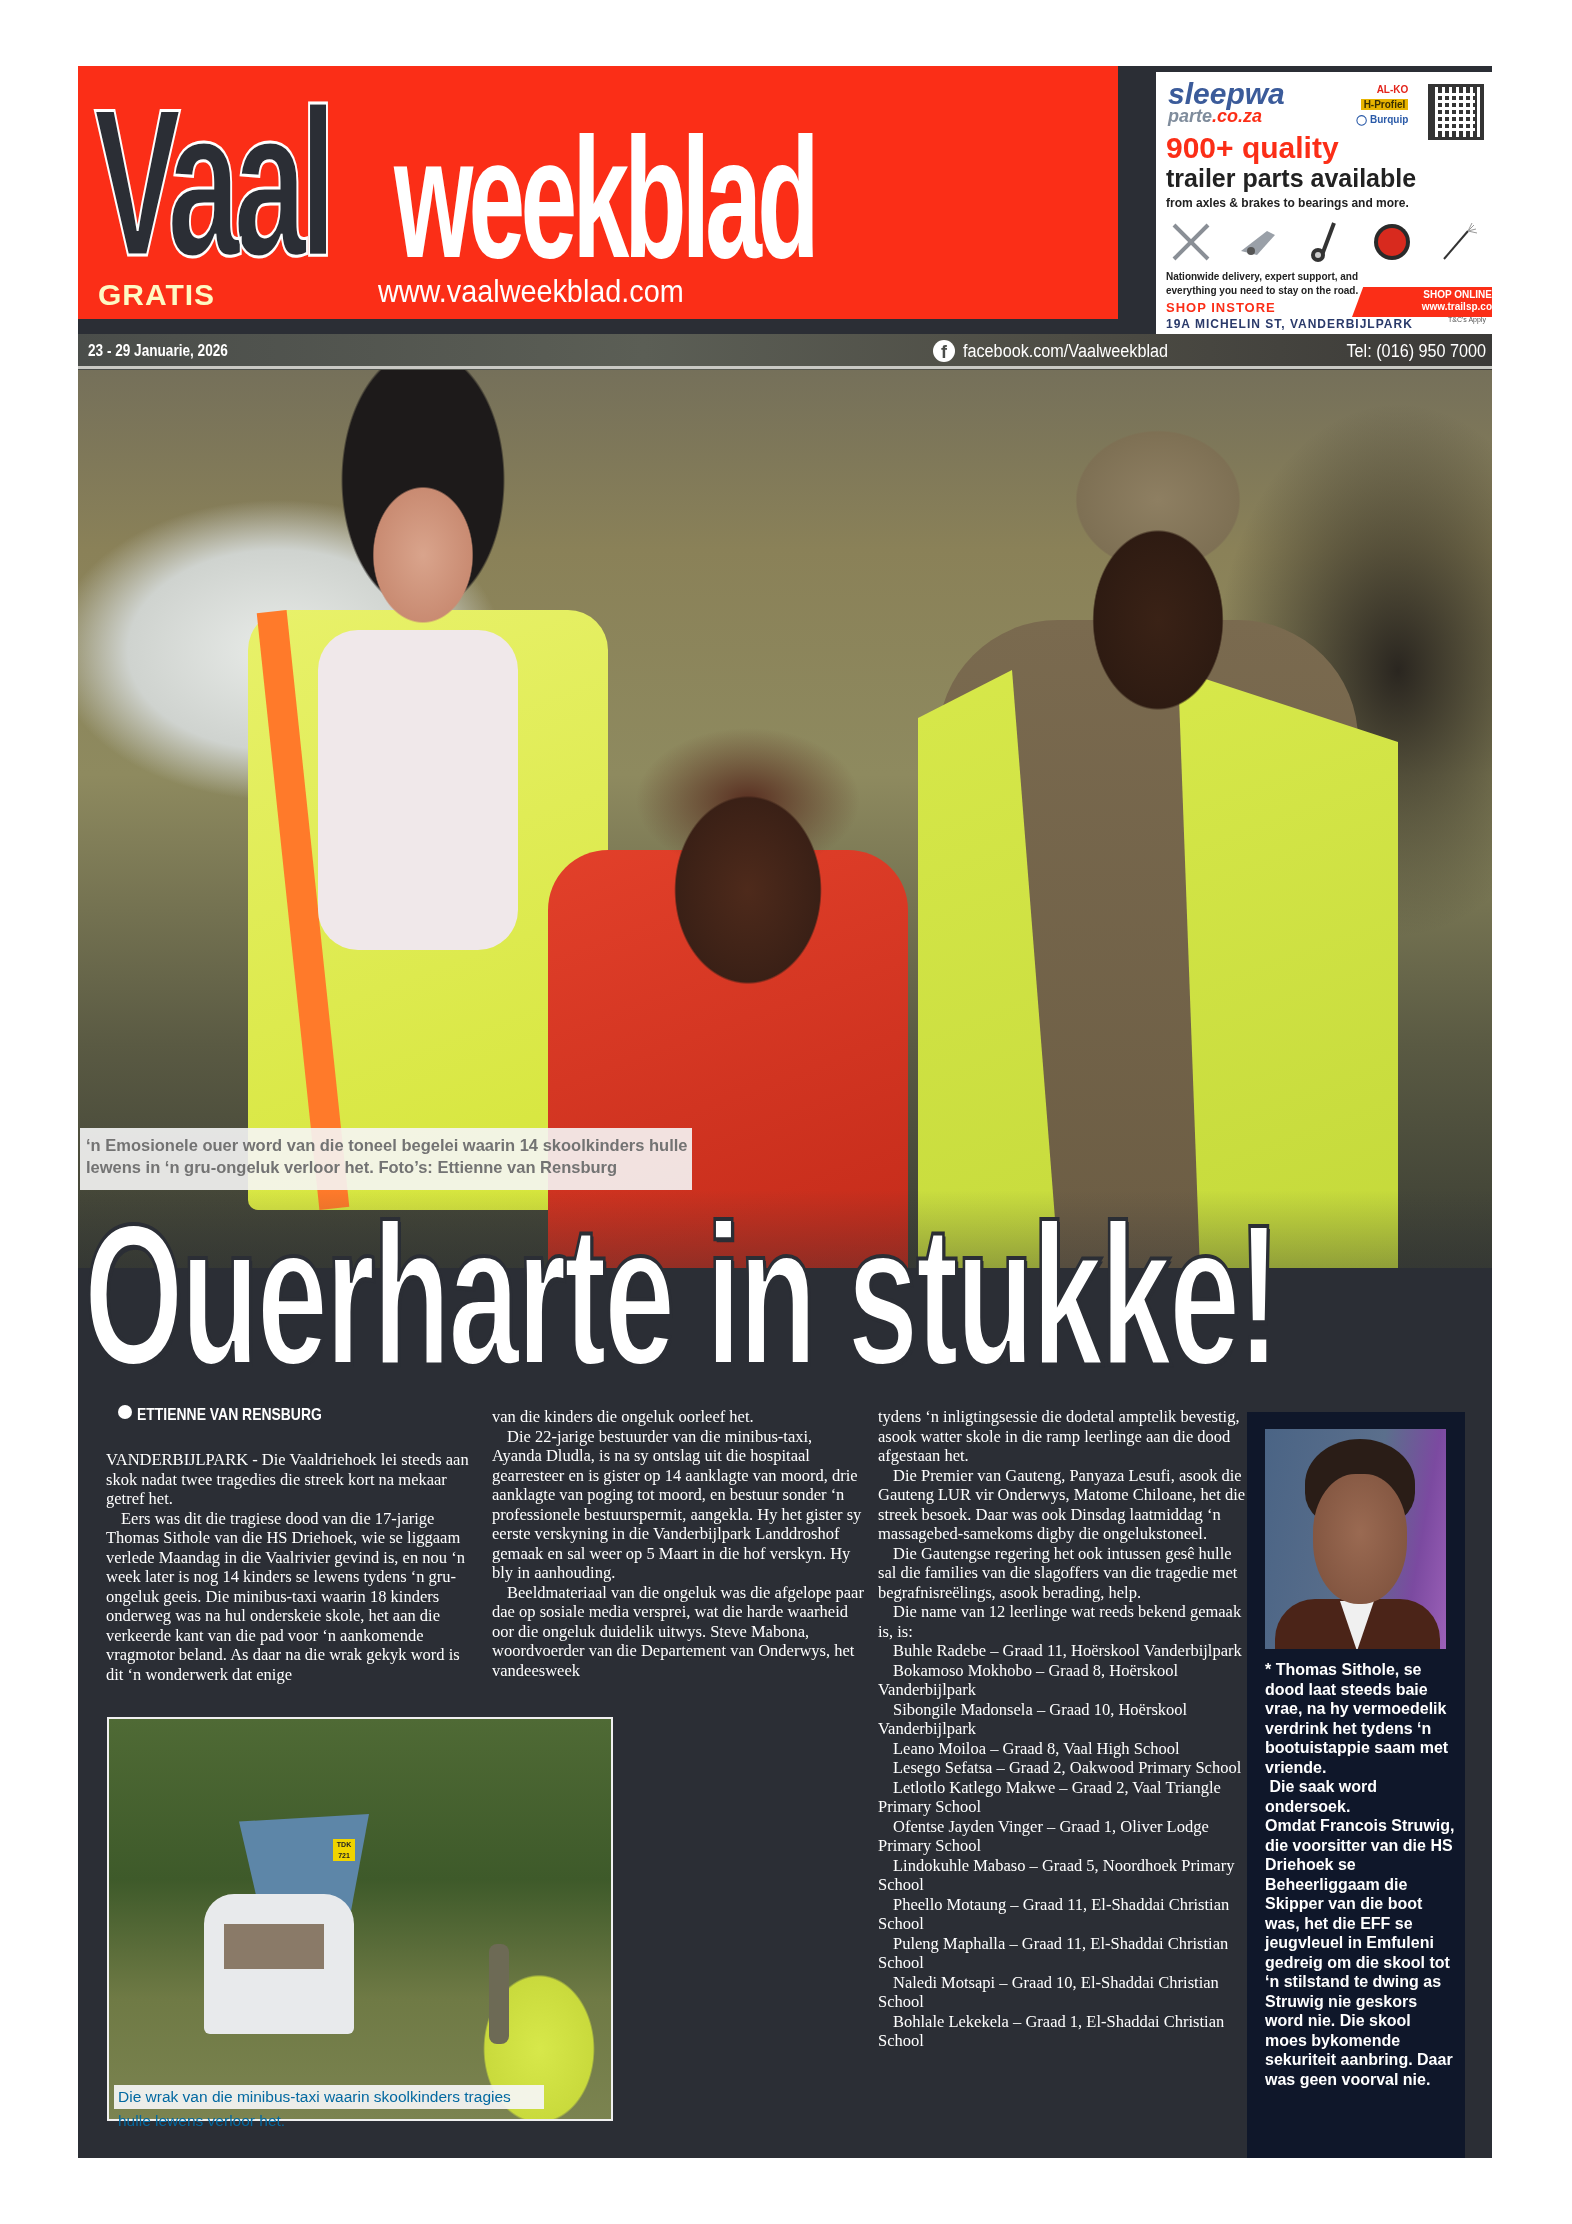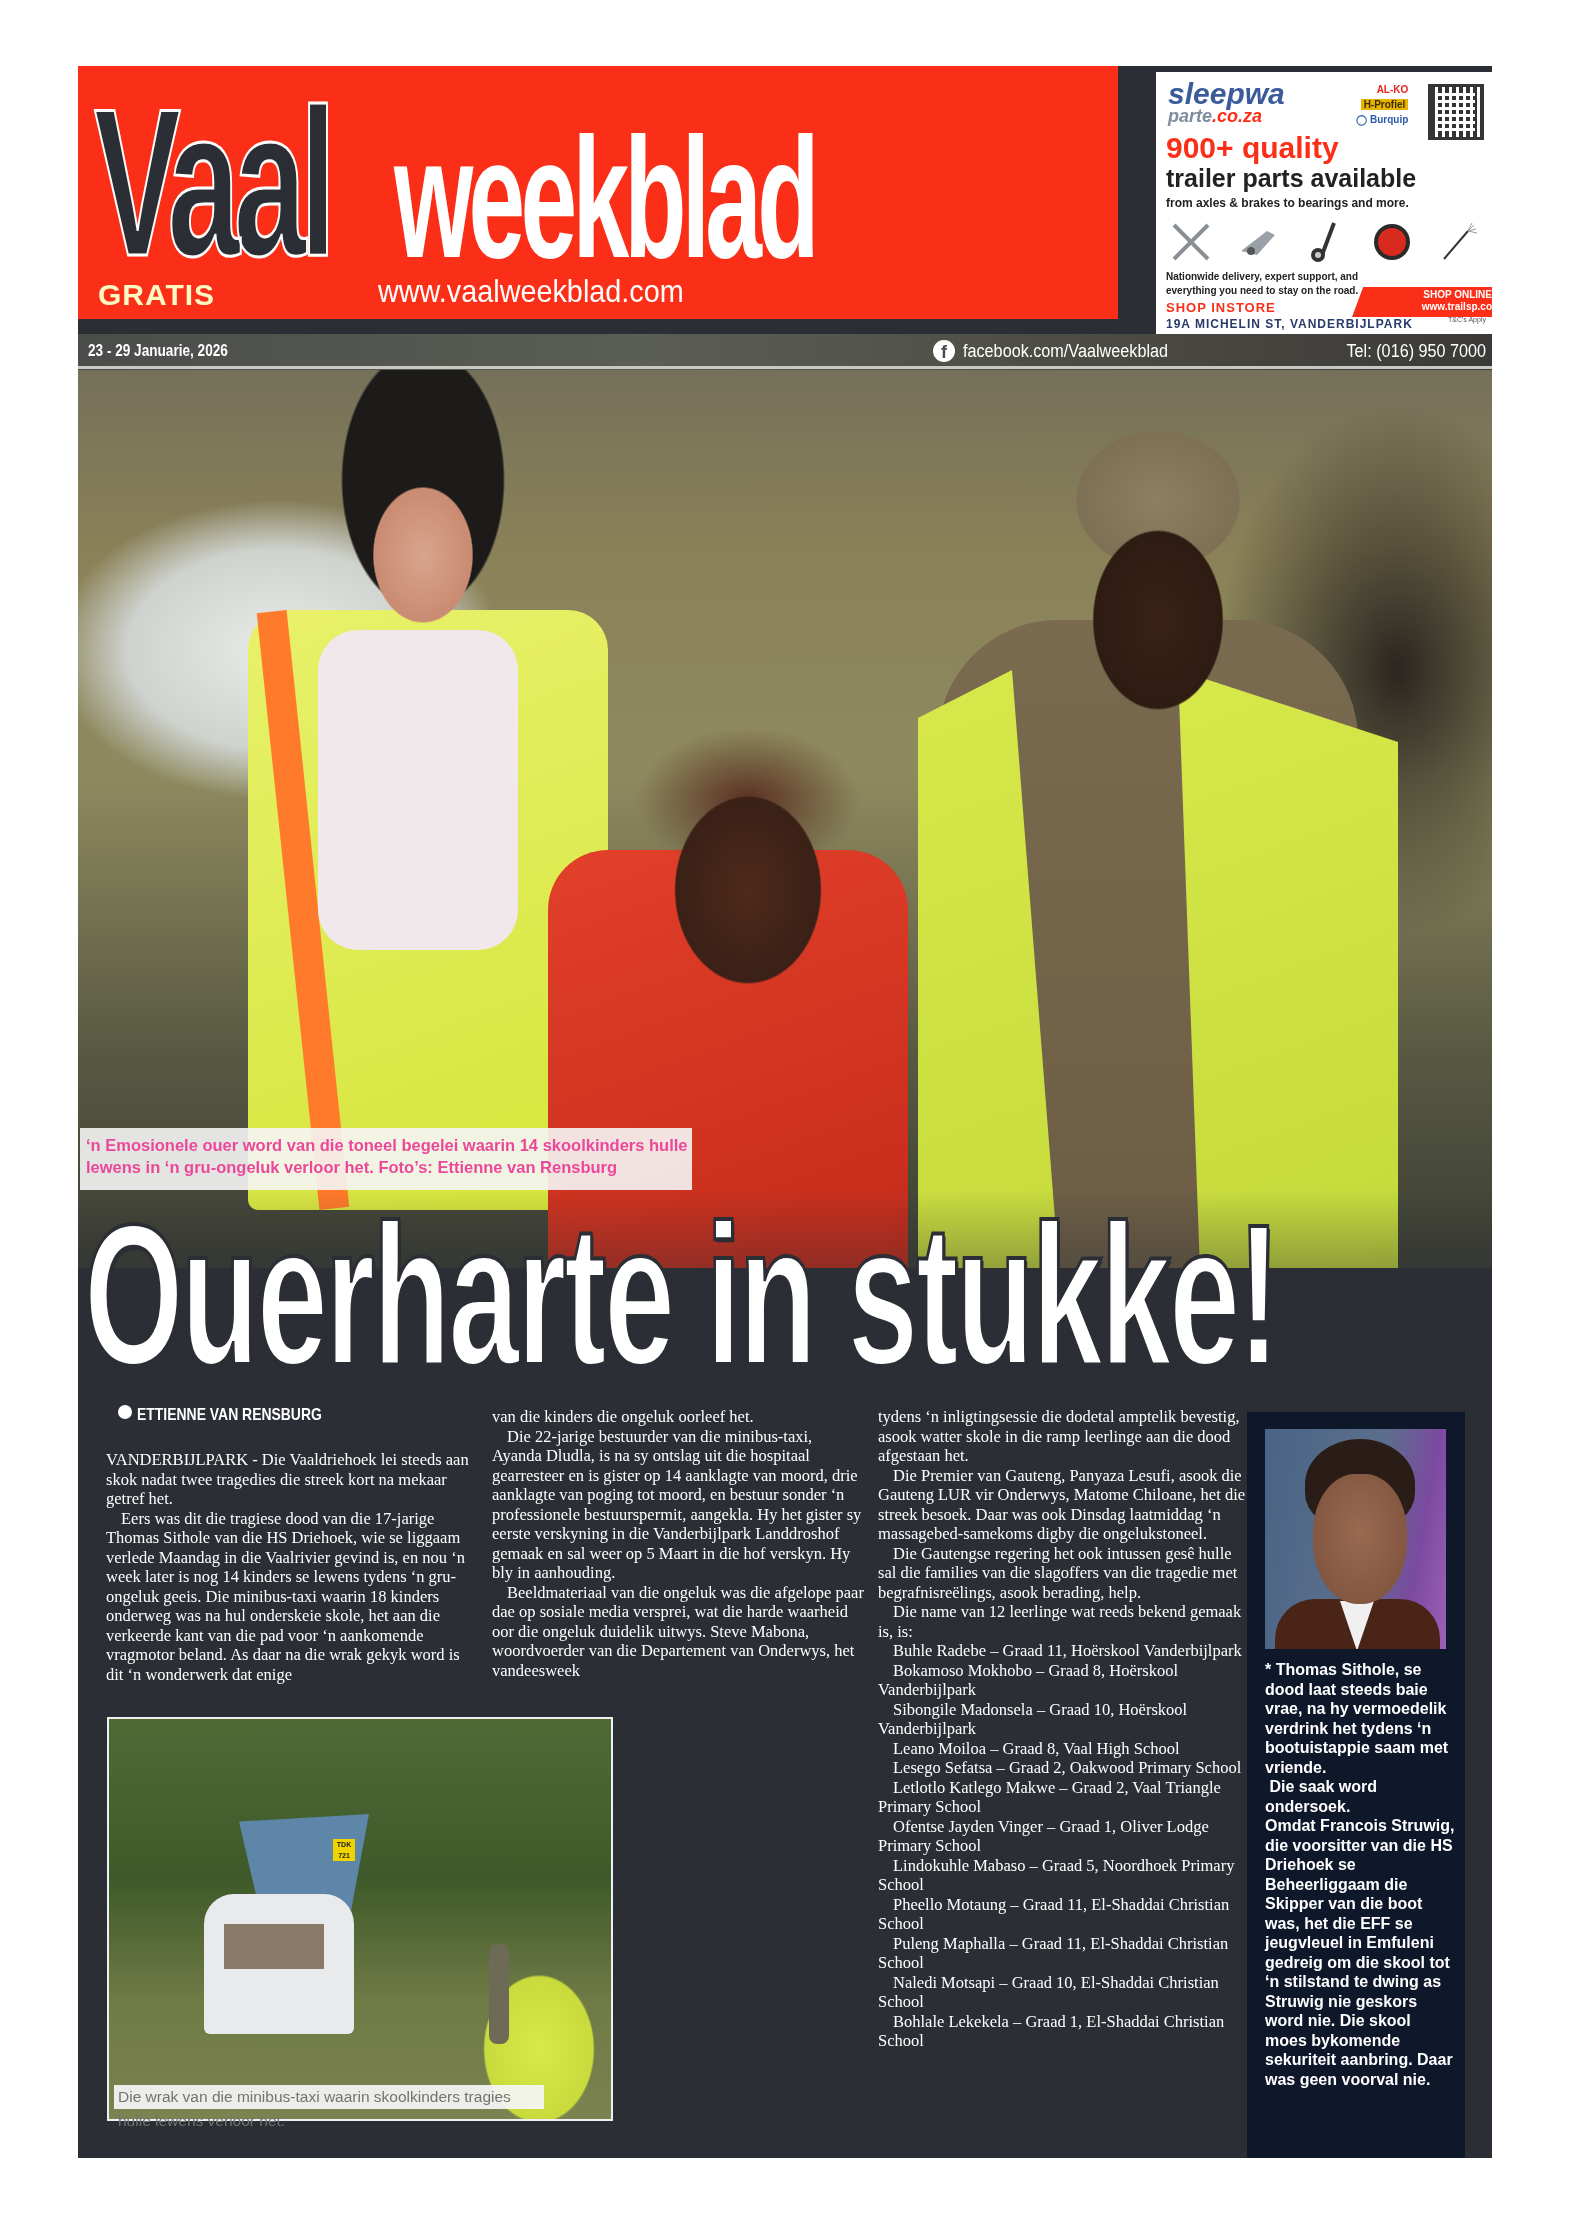--- a/index.html
+++ b/index.html
@@ -53,21 +53,21 @@
   .fig-woman-left-vest::before{content:"";position:absolute;left:40px;top:0;width:30px;height:600px;background:#ff7a2a;transform:rotate(-6deg);}
   .fig-woman-left-vest::after{content:"";position:absolute;left:70px;top:20px;width:200px;height:320px;background:#f0e8ea;border-radius:40px;}
   .fig-woman-left-head{left:255px;top:-10px;width:180px;height:310px;background:radial-gradient(ellipse 70px 95px at 90px 195px,#d9a48c 0%,#c98b72 70%,transparent 72%),radial-gradient(ellipse 100px 160px at 90px 120px,#1d1a1a 0%,#1d1a1a 80%,transparent 82%);}
   .fig-center{left:520px;top:300px;width:290px;height:600px;background:radial-gradient(ellipse 90px 115px at 150px 220px,#4e2a1b 0%,#3a2016 80%,transparent 82%),radial-gradient(ellipse 140px 90px at 150px 130px,#5a3022 0%,transparent 80%);}
   .fig-center-dress{left:470px;top:480px;width:360px;height:420px;background:linear-gradient(160deg,#e2402a,#c42b1a);border-radius:60px 60px 0 0;}
   .fig-right-body{left:860px;top:250px;width:420px;height:650px;background:linear-gradient(180deg,#7a6a4f 0%,#6c5d44 100%);border-radius:120px 120px 0 0;}
   .fig-right-vest{left:840px;top:300px;width:470px;height:600px;background:linear-gradient(160deg,#d7e84a,#c4d93a);clip-path:polygon(0 8%,20% 0,30% 100%,0 100%);}
   .fig-right-vest2{left:1100px;top:300px;width:220px;height:600px;background:linear-gradient(160deg,#d7e84a,#c4d93a);clip-path:polygon(0 0,100% 12%,100% 100%,10% 100%);}
   .fig-right-head{left:985px;top:60px;width:190px;height:320px;background:radial-gradient(ellipse 80px 110px at 95px 190px,#3a2216 0%,#2e1b12 80%,transparent 82%),radial-gradient(ellipse 95px 80px at 95px 70px,#8e7f62 0%,#7e7054 85%,transparent 87%);}
   .hero-fade{position:absolute;left:0;top:820px;width:100%;height:80px;background:linear-gradient(180deg,transparent,rgba(43,46,53,.35));}
-  .hero-caption{position:absolute;left:80px;top:1128px;width:612px;height:62px;background:rgba(245,245,245,.9);padding:6px 0 0 6px;box-sizing:border-box;font-weight:bold;font-size:16.5px;line-height:22px;color:#ec4899;}
+  .hero-caption{position:absolute;left:80px;top:1128px;width:612px;height:62px;background:rgba(245,245,245,.9);padding:6px 0 0 6px;box-sizing:border-box;font-weight:bold;font-size:16.5px;line-height:22px;color:#737373;}
   
   .headline{position:absolute;left:84px;top:1210px;width:1420px;font-family:"Liberation Sans",sans-serif;font-weight:bold;font-size:200px;line-height:170px;color:#ffffff;white-space:nowrap;letter-spacing:-4px;transform:scaleX(.64);transform-origin:left top;-webkit-text-stroke:4px #2b2e35;text-shadow:3px 3px 0 #2b2e35;}
   .bottom-dark{position:absolute;left:78px;top:1268px;width:1414px;height:890px;background:#2b2e35;}
   
   .byline{position:absolute;left:118px;top:1405px;display:flex;align-items:flex-start;gap:5px;}
   .bullet{width:14px;height:14px;border-radius:50%;background:#fff;}
   .byline-text{font-weight:bold;font-size:17px;color:#fff;transform:scaleX(.82);transform-origin:left;white-space:nowrap;}
   .col{position:absolute;font-family:"Liberation Serif",serif;font-size:16.5px;line-height:19.5px;color:#ffffff;}
   .col p{margin:0;}
   .col p.ind{text-indent:15px;}
@@ -79,21 +79,21 @@
   .crash{position:absolute;left:107px;top:1717px;width:502px;height:400px;border:2px solid #f0f0f0;overflow:hidden;
      background:
        radial-gradient(ellipse 90px 120px at 430px 330px,#d7e84a 0%,#c9da3c 60%,transparent 62%),
        radial-gradient(ellipse 80px 60px at 160px 230px,#e9ece9 0%,#cfd3cf 60%,transparent 65%),
        linear-gradient(180deg,#4f6a35 0%,#3e5a2a 40%,#6f7a45 70%,#7b8350 100%);}
   .crash .truck{position:absolute;left:130px;top:95px;width:130px;height:150px;background:#5d86a8;clip-path:polygon(0 5%,100% 0,85% 70%,20% 80%);}
   .crash .van{position:absolute;left:95px;top:175px;width:150px;height:140px;background:#e8eaec;border-radius:30px 30px 6px 6px;}
   .crash .van::before{content:"";position:absolute;left:20px;top:30px;width:100px;height:45px;background:#8a7a68;}
   .crash .plate{position:absolute;left:224px;top:120px;width:22px;height:22px;background:#f0d400;color:#222;font-size:7px;font-weight:bold;text-align:center;line-height:11px;}
   .crash .officer{position:absolute;left:380px;top:225px;width:20px;height:100px;background:#6d6a55;border-radius:8px;}
-  .crash-caption{position:absolute;left:114px;top:2085px;width:430px;height:24px;background:rgba(245,245,245,.93);font-size:15.5px;line-height:24px;color:#737373;padding-left:4px;box-sizing:border-box;}
+  .crash-caption{position:absolute;left:114px;top:2085px;width:430px;height:24px;background:rgba(245,245,245,.93);font-size:15.5px;line-height:24px;color:#0369a1;padding-left:4px;box-sizing:border-box;}
   
   .sidebar{position:absolute;left:1247px;top:1412px;width:218px;height:746px;background:#0f172a;}
   .portrait{position:absolute;left:18px;top:17px;width:181px;height:220px;overflow:hidden;
      background:linear-gradient(100deg,#4a6485 0%,#5b6f8c 55%,#7b4aa0 80%,#9c61b8 100%);}
   .portrait .hair{position:absolute;left:40px;top:10px;width:110px;height:90px;border-radius:50% 50% 40% 40%;background:#2a1d17;}
   .portrait .face{position:absolute;left:48px;top:45px;width:94px;height:130px;border-radius:45% 45% 48% 48%;background:radial-gradient(ellipse at 50% 45%,#9a6a52,#7b4f3b);}
   .portrait .blazer{position:absolute;left:10px;top:170px;width:165px;height:60px;background:#4b2418;border-radius:40px 40px 0 0;}
   .portrait .collar{position:absolute;left:75px;top:172px;width:34px;height:50px;background:#f0f0f0;clip-path:polygon(0 0,100% 0,50% 100%);}
   .sidebar-text{position:absolute;left:18px;top:248px;width:192px;font-weight:bold;font-size:16px;line-height:19.5px;color:#ffffff;}
   .sidebar-text p{margin:0;}

